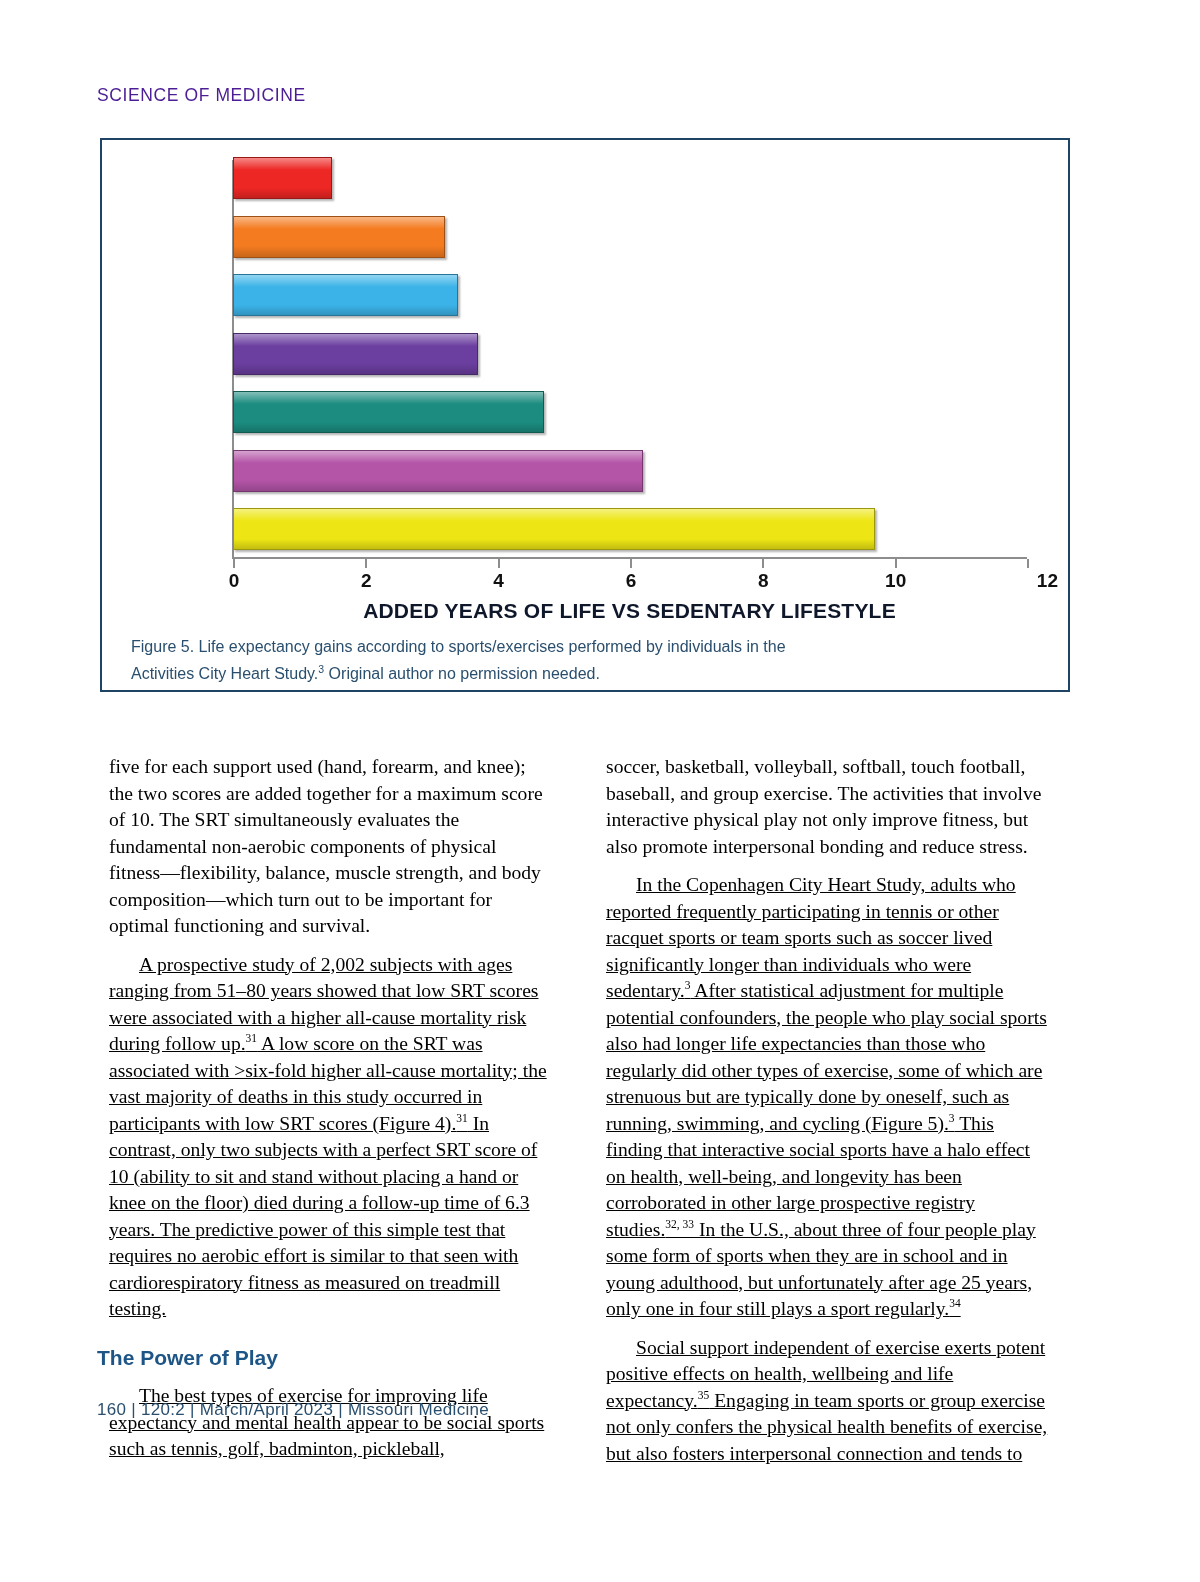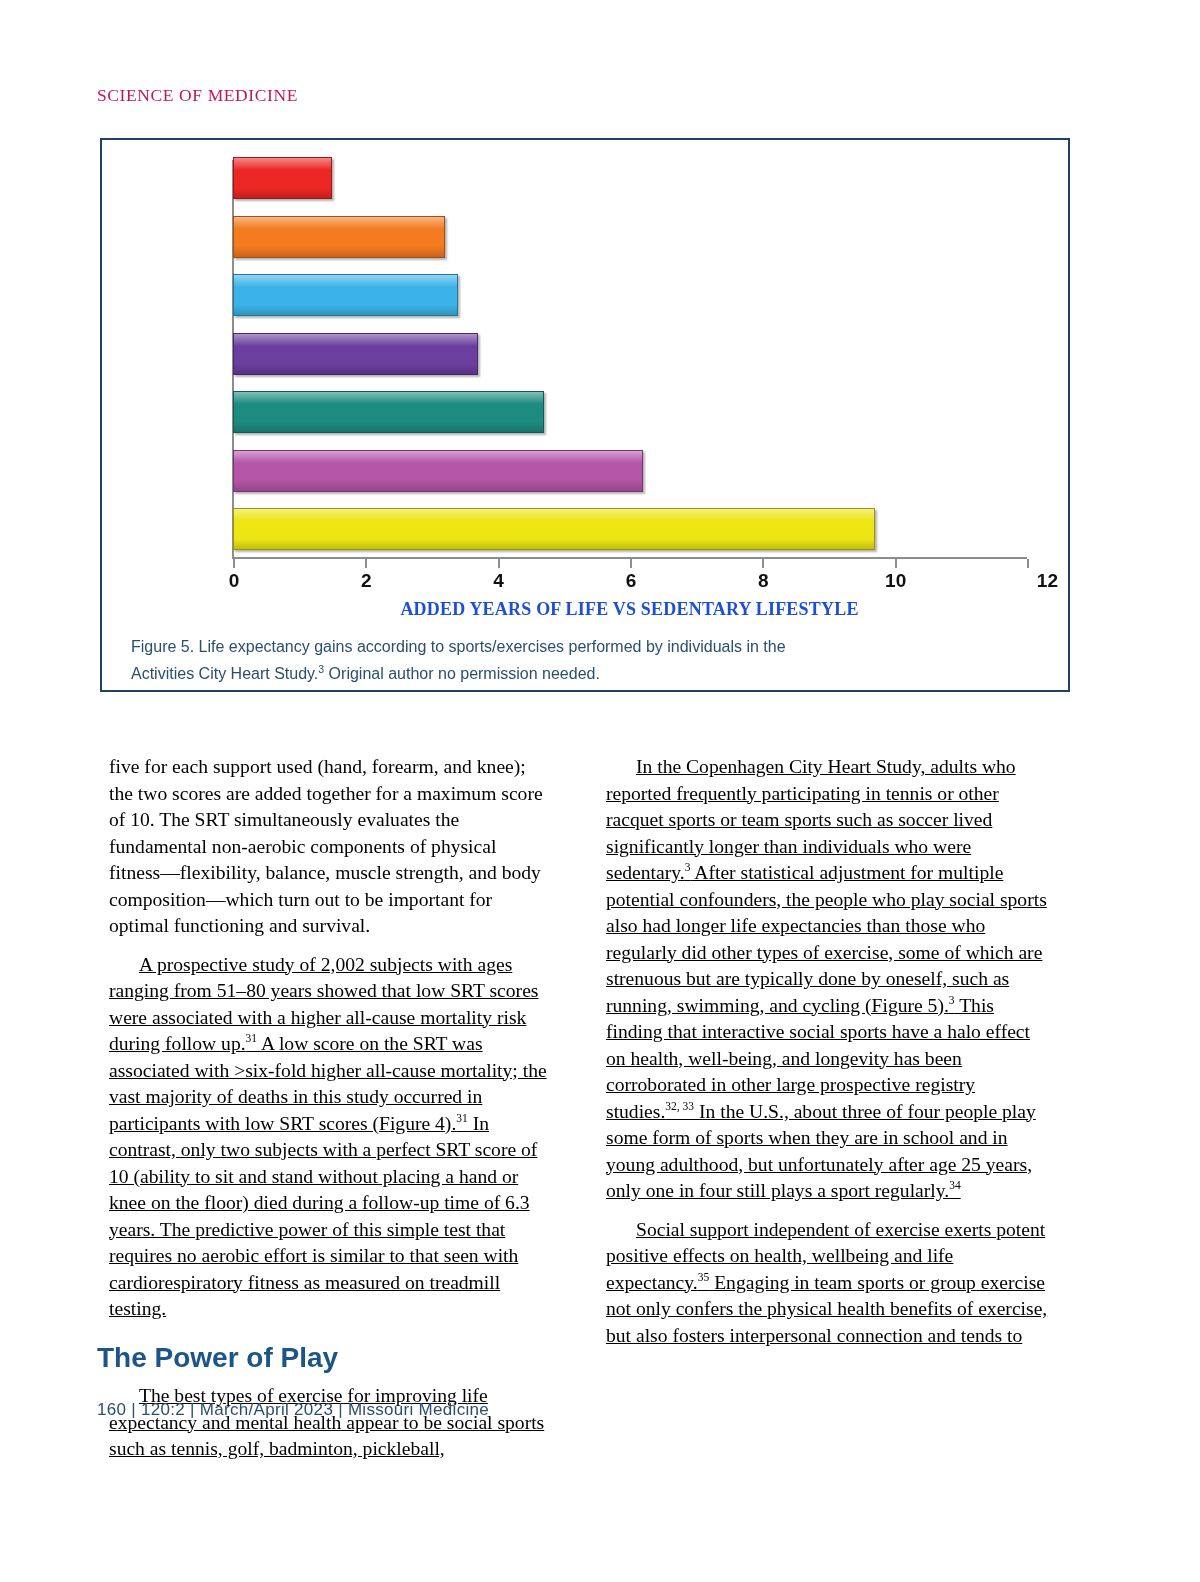--- a/index.html
+++ b/index.html
@@ -14,24 +14,24 @@
     font-family: "Liberation Serif", serif;
     color: #000;
     overflow: hidden;
   }
 
   
   .running-head {
     position: absolute;
     left: 97px;
     top: 85px;
-    font-family: Liberation Serif, serif;
+    font-family: Liberation Sans, sans-serif;
     font-size: 17.5px;
     letter-spacing: 0.6px;
-    color: #be185d;
+    color: #4c1d95;
     font-weight: 400;
   }
 
   
   .figure-box {
     position: absolute;
     left: 100px;
     top: 138px;
     width: 970px;
     height: 554px;
@@ -123,25 +123,25 @@
     background: linear-gradient(to top, rgba(0,0,0,0.18), rgba(0,0,0,0.0));
     pointer-events: none;
   }
 
   .axis-title {
     position: absolute;
     left: 130px;
     width: 795px;
     top: 459px;
     text-align: center;
-    font-family: Liberation Serif, serif;
-    font-weight: bold;
-    font-size: 18px;
+    font-family: Liberation Sans, sans-serif;
+    font-weight: bold;
+    font-size: 21px;
     letter-spacing: 0.2px;
-    color: #1d4ed8;
+    color: #0f172a;
   }
 
   .fig-caption {
     position: absolute;
     left: 29px;
     top: 496px;
     width: 900px;
     font-family: Liberation Sans, sans-serif;
     font-size: 16px;
     line-height: 22px;
@@ -163,21 +163,21 @@
   .col-left  { left: 97px; }
   .col-right { left: 594px; }
 
   .col p { margin: 12px; }
   .col p.indent { text-indent: 30px; text-decoration: underline; }
   .col sup { font-size: 11.5px; vertical-align: super; line-height: 0; }
 
   .section-head {
     font-family: "Liberation Sans", sans-serif;
     font-weight: bold;
-    font-size: 28px;
+    font-size: 21px;
     color: #1d5587;
     margin: 22px 0 2px 0;
   }
 
   
   .footer {
     position: absolute;
     left: 97px;
     top: 1400px;
     font-family: Liberation Sans, sans-serif;
@@ -270,18 +270,19 @@
       <p class="indent">A prospective study of 2,002 subjects with ages ranging from 51–80 years showed that low SRT scores were associated with a higher all-cause mortality risk during follow up.<sup>31</sup> A low score on the SRT was associated with &gt;six-fold higher all-cause mortality; the vast majority of deaths in this study occurred in participants with low SRT scores (Figure 4).<sup>31</sup> In contrast, only two subjects with a perfect SRT score of 10 (ability to sit and stand without placing a hand or knee on the floor) died during a follow-up time of 6.3 years. The predictive power of this simple test that requires no aerobic effort is similar to that seen with cardiorespiratory fitness as measured on treadmill testing.</p>
     </div>
   <div class="section-head">The Power of Play</div>
   <div id="left-after">
       <p class="indent">The best types of exercise for improving life expectancy and mental health appear to be social sports such as tennis, golf, badminton, pickleball,</p>
     </div>
 </div>
 
 <div class="col col-right">
   <div id="right-paras">
+      <p>soccer, basketball, volleyball, softball, touch football, baseball, and group exercise. The activities that involve interactive physical play not only improve fitness, but also promote interpersonal bonding and reduce stress.</p>
       <p class="indent">In the Copenhagen City Heart Study, adults who reported frequently participating in tennis or other racquet sports or team sports such as soccer lived significantly longer than individuals who were sedentary.<sup>3</sup> After statistical adjustment for multiple potential confounders, the people who play social sports also had longer life expectancies than those who regularly did other types of exercise, some of which are strenuous but are typically done by oneself, such as running, swimming, and cycling (Figure 5).<sup>3</sup> This finding that interactive social sports have a halo effect on health, well-being, and longevity has been corroborated in other large prospective registry studies.<sup>32, 33</sup> In the U.S., about three of four people play some form of sports when they are in school and in young adulthood, but unfortunately after age 25 years, only one in four still plays a sport regularly.<sup>34</sup></p>
       <p class="indent">Social support independent of exercise exerts potent positive effects on health, wellbeing and life expectancy.<sup>35</sup> Engaging in team sports or group exercise not only confers the physical health benefits of exercise, but also fosters interpersonal connection and tends to</p>
     </div>
 </div>
 
 <div class="footer">160  |  120:2  |  March/April 2023  |  Missouri Medicine</div>
 
 </body></html>

